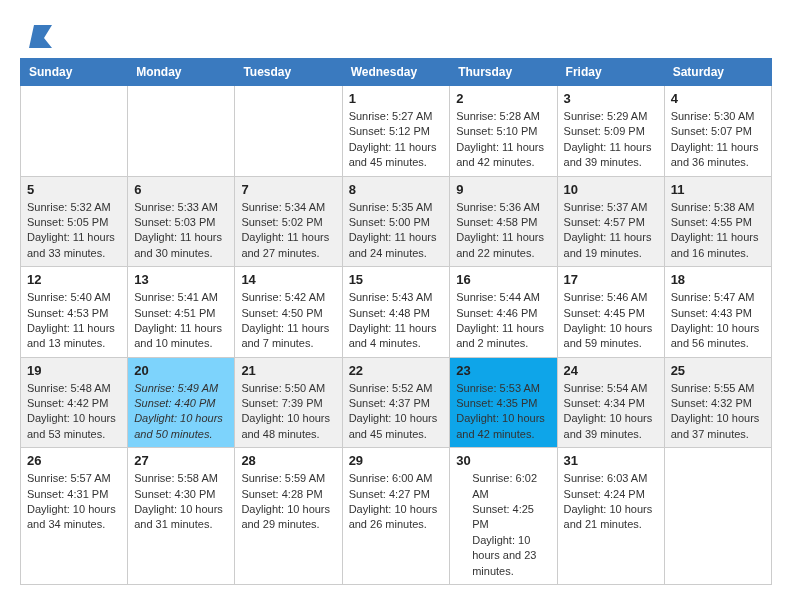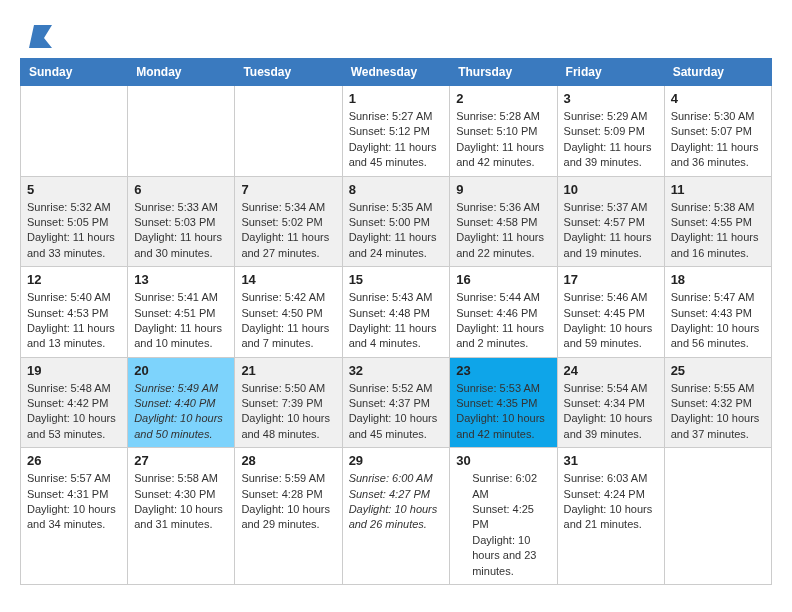--- a/index.html
+++ b/index.html
@@ -246,21 +246,21 @@
 Sunset: 4:40 PM
 Daylight: 10 hours and 50 minutes.</div>
         </td>
         <td style="background: rgb(240, 240, 240);">
           <div class="day-number">21</div>
           <div class="day-info" style="white-space: pre-line;">Sunrise: 5:50 AM
 Sunset: 7:39 PM
 Daylight: 10 hours and 48 minutes.</div>
         </td>
         <td style="background: rgb(240, 240, 240);">
-          <div class="day-number">32</div>
+          <div class="day-number">22</div>
           <div class="day-info" style="white-space: pre-line;">Sunrise: 5:52 AM
 Sunset: 4:37 PM
 Daylight: 10 hours and 45 minutes.</div>
         </td>
         <td style="background: #0ea5e9;">
           <div class="day-number">23</div>
           <div class="day-info" style="white-space: pre-line;">Sunrise: 5:53 AM
 Sunset: 4:35 PM
 Daylight: 10 hours and 42 minutes.</div>
         </td>
@@ -291,21 +291,21 @@
 Daylight: 10 hours and 31 minutes.</div>
         </td>
         <td style="background: rgb(255, 255, 255);">
           <div class="day-number">28</div>
           <div class="day-info" style="white-space: pre-line;">Sunrise: 5:59 AM
 Sunset: 4:28 PM
 Daylight: 10 hours and 29 minutes.</div>
         </td>
         <td style="background: rgb(255, 255, 255);">
           <div class="day-number">29</div>
-          <div class="day-info" style="white-space: pre-line; font-style: italic;">Sunrise: 6:00 AM
+          <div class="day-info" style="white-space: pre-line;">Sunrise: 6:00 AM
 Sunset: 4:27 PM
 Daylight: 10 hours and 26 minutes.</div>
         </td>
         <td style="background: rgb(255, 255, 255);">
           <div class="day-number">30</div>
           <div class="day-info" style="white-space: pre-line; margin-left: 16px;">Sunrise: 6:02 AM
 Sunset: 4:25 PM
 Daylight: 10 hours and 23 minutes.</div>
         </td>
         <td style="background: rgb(255, 255, 255);">

